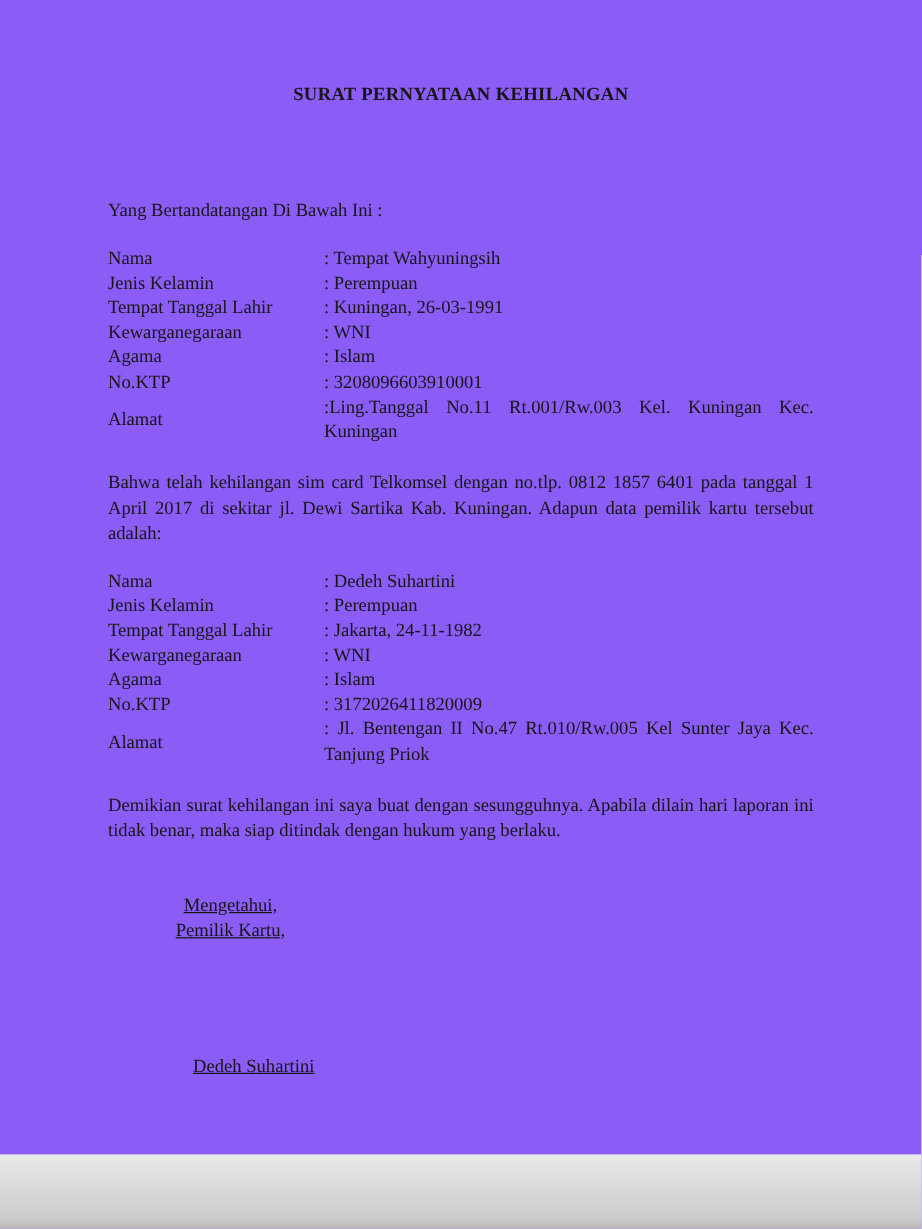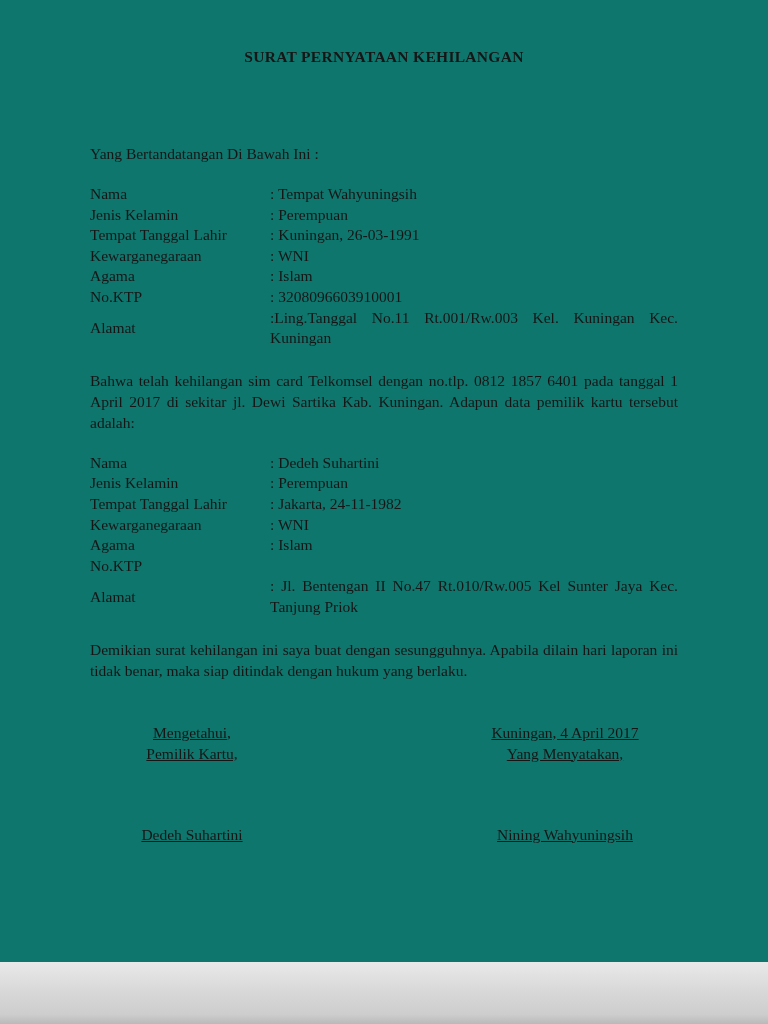--- a/index.html
+++ b/index.html
@@ -11,23 +11,23 @@
     width: 768px;
     height: 1024px;
     position: relative;
     overflow: hidden;
     font-family: "Liberation Serif", serif;
     color: #161616;
   }
   .page {
     position: absolute;
     inset: 0;
-    background: #0f766e;
+    background: #8b5cf6;
     box-sizing: border-box;
-    padding: 46px 90px 0 90px;
+    padding: 68px 90px 0 90px;
     font-size: 15.5px;
     line-height: 21px;
   }
   .title {
     margin: 0;
     font-size: 15.5px;
     font-weight: bold;
     text-align: center;
     letter-spacing: 0.3px;
   }
@@ -67,21 +67,22 @@
   }
   .sig-left {
     margin-left: 32px;
     width: 140px;
   }
   .sig-right {
     width: 190px;
     margin-right: 18px;
   }
   .sig-name {
-    margin-top: 60px;
+    margin-top: 92px;
+    text-align: right;
   }
   .scan-band {
     position: absolute;
     left: 0;
     right: 0;
     bottom: 0;
     height: 62px;
     background: linear-gradient(180deg, #e9e9e9 0%, #d9d9d9 45%, #cdcdcd 85%, #b9b9b9 100%);
   }
 </style>
@@ -143,37 +144,33 @@
     <div class="row">
       <span class="label">Kewarganegaraan</span>
       <span class="value">: WNI</span>
     </div>
     <div class="row">
       <span class="label">Agama</span>
       <span class="value">: Islam</span>
     </div>
     <div class="row">
       <span class="label">No.KTP</span>
+      <span class="value">: 3172026411820009</span>
     </div>
     <div class="row">
       <span class="label">Alamat</span>
       <span class="value justify">: Jl. Bentengan II No.47 Rt.010/Rw.005 Kel Sunter Jaya Kec. Tanjung  Priok</span>
     </div>
   </div>
 
   <p class="para">Demikian surat kehilangan ini saya buat dengan sesungguhnya. Apabila dilain hari laporan ini tidak benar, maka siap ditindak dengan hukum yang berlaku.</p>
 
   <div class="signatures">
     <div class="sig-col sig-left">
       <div>Mengetahui,</div>
       <div>Pemilik Kartu,</div>
       <div class="sig-name">Dedeh Suhartini</div>
     </div>
-    <div class="sig-col sig-right">
-      <div>Kuningan, 4 April 2017</div>
-      <div>Yang Menyatakan,</div>
-      <div class="sig-name">Nining Wahyuningsih</div>
-    </div>
   </div>
 
 </div>
 
 <div class="scan-band"></div>
 
 </body></html>

